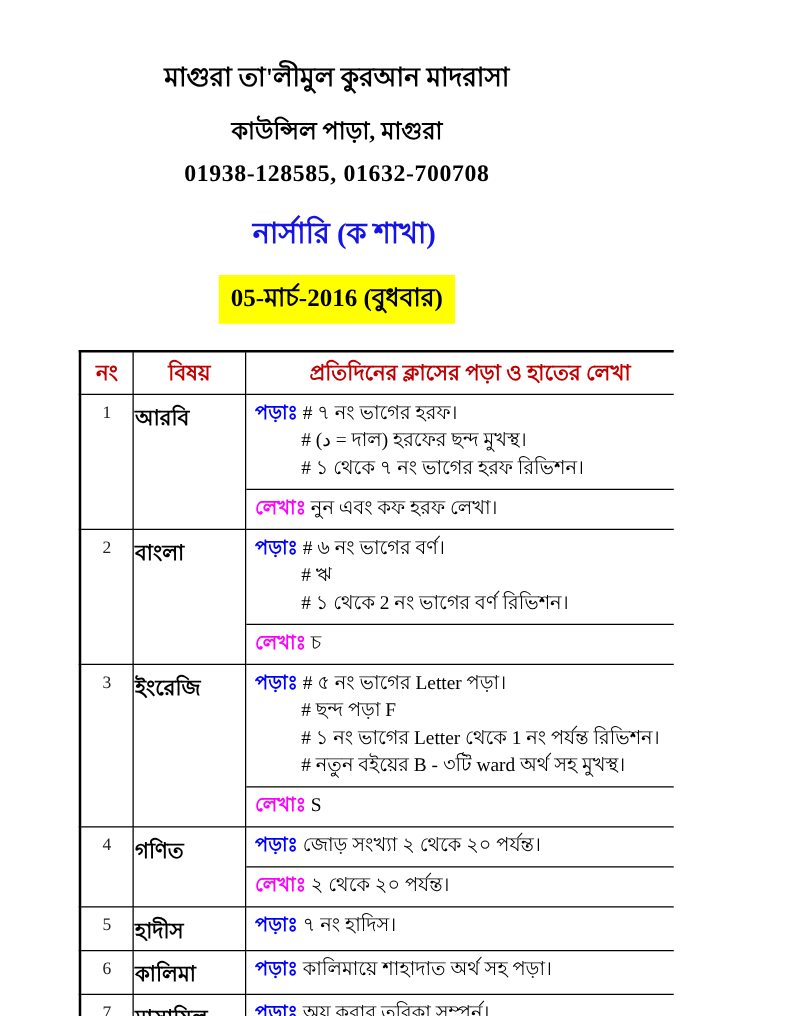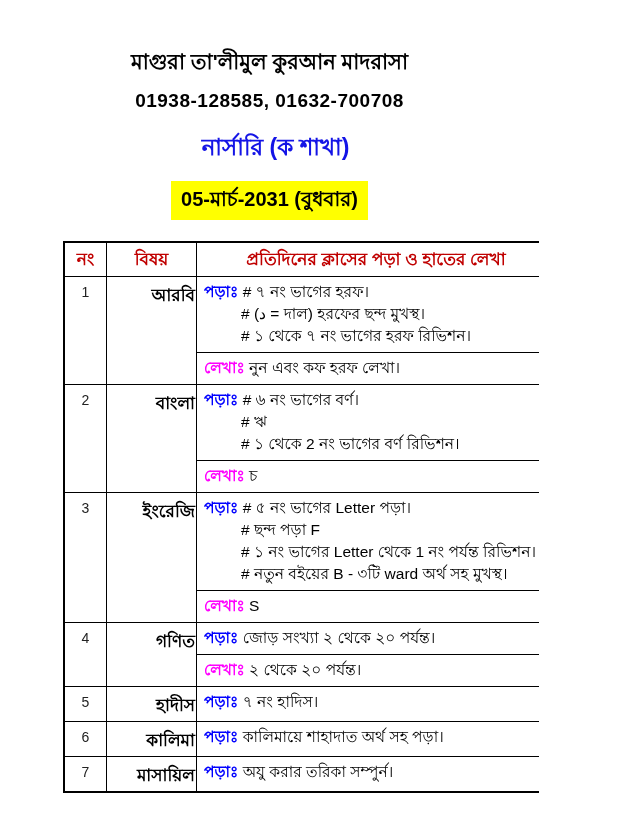--- a/index.html
+++ b/index.html
@@ -1,61 +1,62 @@
 <!DOCTYPE html>
 <html style="--header-text: #C00000; --pora-label: #0000FF; --lekha-label: #FF00FF; --class-title: #1414E6; --date-highlight: #FFFF00;"><head>
 <meta charset="utf-8">
 <style>
   html,body { margin:0; padding:0; }
   .page {
     position:relative; width:539px; height:813px; background:#ffffff;
-    font-family:Liberation Sans, sans-serif; color:#000; overflow:hidden;
+    font-family:Liberation Serif, serif; color:#000; overflow:hidden;
   }
   .header { text-align:center; padding-top:46px; }
   .school-name { font-size:21px; font-weight:bold; margin:0 0 9px 0; }
   .address    { font-size:19px; font-weight:bold; margin:0 0 7px 0; }
   .phones     { font-size:19px; font-weight:bold; margin:0; letter-spacing:.5px; }
   .class-title{ color:var(--class-title,#1414e6); font-size:23px; font-weight:bold; margin:17px 0 0 12px; }
   .date-wrap  { margin-top:13px; }
   .date-badge { display:inline-block; background:var(--date-highlight,#ffff00);
                 font-size:20px; font-weight:bold; padding:3px 10px; }
 
   table.lesson { border-collapse:collapse; table-layout:fixed; width:494px;
                  margin:21px 0 0 63px; border:2px solid #000; }
   th, td { border:1.5px solid #000; }
   th { color:var(--header-text,#c00000); font-size:17px; font-weight:bold;
        height:33px; text-align:center; padding:0 2px; }
   .col-no { width:37px; }
   .col-subject { width:85px; }
   td.num { text-align:center; vertical-align:top; font-size:14px; color:#222; padding-top:7px; }
-  td.subject { text-align:right; vertical-align:top; font-size:17px; font-weight:bold; padding-top:5px; }
+  td.subject { text-align:left; vertical-align:top; font-size:17px; font-weight:bold; padding-top:5px; }
   td.content { padding:0; vertical-align:top; }
   .section { padding:4px 6px 5px 7px; font-size:15.5px; line-height:22px; }
   .lekha { border-top:1.5px solid #000; }
   .plabel { color:var(--pora-label,#0000ff); font-weight:bold;text-align:center; }
   .llabel { color:var(--lekha-label,#ff00ff); font-weight:bold; }
   .cont { margin-left:37px; }
 
   .dropdown-marker {
     position:absolute; left:540px; top:701px; width:16px; height:16px;
     box-sizing:border-box; background:#f1f1f1; border:1px solid #a8a8a8;
     font-size:10px; line-height:14px; text-align:center; color:#444; cursor:pointer;
   }
 </style>
 </head>
 <body>
 
 <div class="page">
 
   <div class="header">
     <div class="school-name">মাগুরা তা'লীমুল কুরআন মাদরাসা</div>
+    <div class="address">কাউন্সিল পাড়া, মাগুরা</div>
     <div class="phones">01938-128585, 01632-700708</div>
     <div class="class-title">নার্সারি (ক শাখা)</div>
     <div class="date-wrap">
-      <span class="date-badge">05-মার্চ-2031 (বুধবার)</span>
+      <span class="date-badge">05-মার্চ-2016 (বুধবার)</span>
     </div>
   </div>
 
   <table class="lesson">
     <thead>
       <tr>
         <th class="col-no">নং</th>
         <th class="col-subject">বিষয়</th>
         <th>প্রতিদিনের ক্লাসের পড়া ও হাতের লেখা</th>
       </tr>

